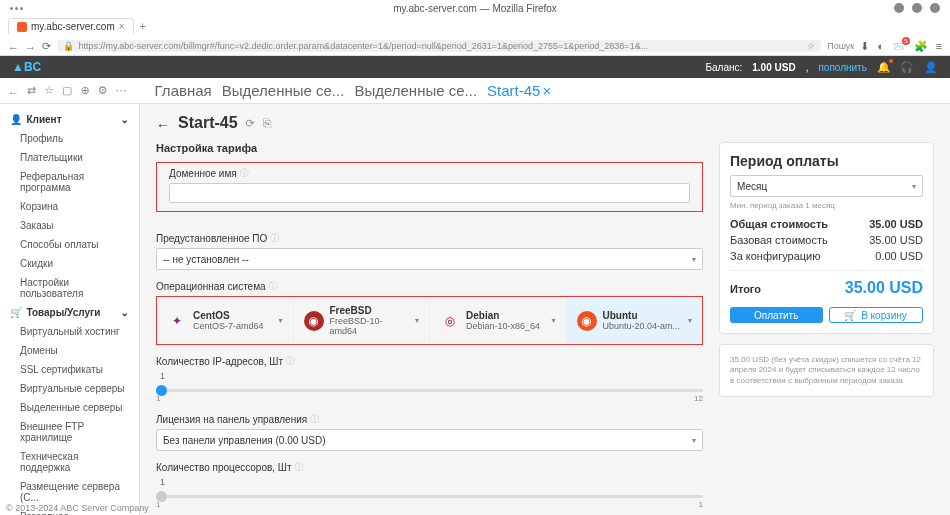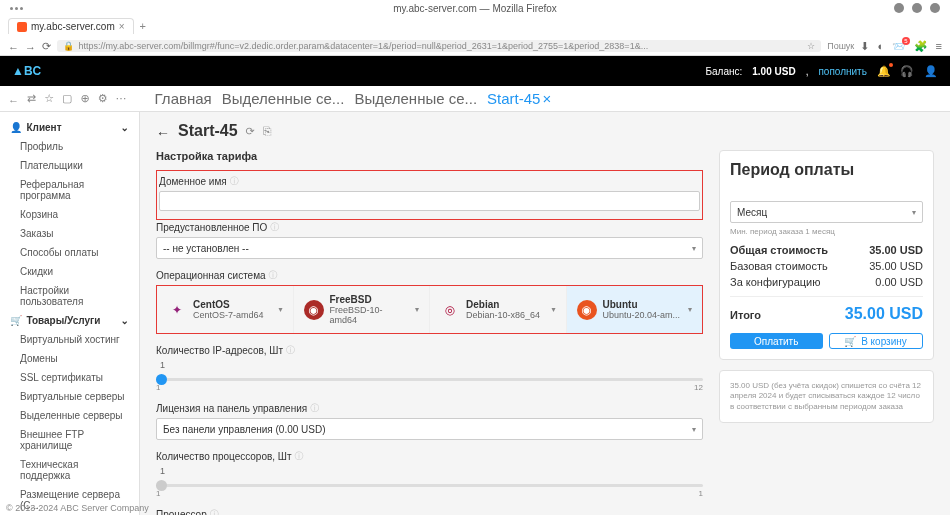--- a/index.html
+++ b/index.html
@@ -14,21 +14,21 @@
 .tab-bar{height:20px;display:flex;align-items:center;padding-left:8px;background:#fff}
 .tab{display:flex;align-items:center;gap:4px;padding:2px 8px;background:#fff;border-radius:4px 4px 0 0;font-size:10px;border:1px solid #ddd;border-bottom:none}
 .tab-close{color:#888;cursor:pointer}
 .new-tab{color:#888;padding:0 6px;cursor:pointer}
 .addr-bar{height:20px;display:flex;align-items:center;padding:0 8px;gap:6px}
 .nav-btn{color:#666;cursor:pointer;font-size:11px}
 .url-box{flex:1;display:flex;align-items:center;gap:4px;background:#f0f0f0;border-radius:3px;padding:1px 6px;font-size:9px;color:#888}
 .url-box .lock{color:#666}
 .addr-icons{display:flex;gap:8px;align-items:center}
 .addr-icons span{color:#666;font-size:11px}
-.top-header{background:#000000;height:30px;display:flex;align-items:center;justify-content:space-between;padding:0 12px;color:#fff}
+.top-header{background:#404040;height:22px;display:flex;align-items:center;justify-content:space-between;padding:0 12px;color:#fff}
 .logo{color:#4fc3f7;font-weight:bold;font-size:12px}
 .header-right{display:flex;align-items:center;gap:10px;font-size:10px}
 .topup{color:#4fc3f7;cursor:pointer}
 .header-icon{color:#ccc;font-size:11px;position:relative}
 .notif-dot{position:absolute;top:-2px;right:-2px;width:4px;height:4px;background:#ff5722;border-radius:50%}
 .toolbar{background:#fff;height:26px;display:flex;align-items:center;padding:0 8px;gap:8px;border-bottom:1px solid #e0e0e0}
 .tool-icon{color:#888;font-size:11px;cursor:pointer}
 .breadcrumbs{display:flex;align-items:center;gap:10px;margin-left:20px;font-size:15px}
 .crumb{color:#666;cursor:pointer}
 .crumb.active{color:#2196f3}
@@ -41,41 +41,41 @@
 .content{flex:1;padding:10px 16px;overflow-y:auto;position:relative}
 .page-header{display:flex;align-items:center;gap:8px;margin-bottom:10px}
 .back-arrow{font-size:14px;color:#333;cursor:pointer}
 .page-title{font-size:16px;font-weight:bold}
 .title-icons{color:#888;font-size:11px}
 .layout{display:flex;gap:16px}
 .form-area{flex:1}
 .section-title{font-size:11px;font-weight:bold;margin-bottom:8px}
 .form-label{font-size:10px;color:#333;margin-bottom:3px;display:flex;align-items:center;gap:3px}
 .help{color:#ccc;font-size:9px}
-.highlight-box{border:1.5px solid #e53935;padding:4px 2px 8px;margin-bottom:1px}
+.highlight-box{border:1.5px solid #e53935;padding:4px 12px 8px;margin-bottom:20px}
 .text-input{width:100%;height:20px;border:1px solid #ccc;border-radius:2px;padding:0 4px;font-size:10px}
 .select-box{width:100%;height:22px;border:1px solid #ccc;border-radius:2px;padding:0 6px;font-size:10px;display:flex;align-items:center;justify-content:space-between;background:#fff;cursor:pointer}
 .chevron{color:#888;font-size:8px}
 .os-grid{display:flex;gap:0;border:1.5px solid #e53935;margin-bottom:10px}
 .os-card{flex:1;display:flex;align-items:center;gap:6px;padding:8px 10px;cursor:pointer;border-right:1px solid #eee}
 .os-card:last-child{border-right:none}
 .os-card.selected{background:#e3f2fd}
 .os-icon{width:20px;height:20px;border-radius:50%;display:flex;align-items:center;justify-content:center;font-size:12px}
 .os-text{flex:1}
 .os-name{font-size:10px;font-weight:bold}
 .os-ver{font-size:9px;color:#666}
 .slider-row{margin-bottom:10px}
 .slider-track{position:relative;height:3px;background:#ddd;border-radius:2px;margin:8px 0 2px}
 .slider-thumb{position:absolute;top:-4px;width:11px;height:11px;background:#2196f3;border-radius:50%;cursor:pointer}
 .slider-labels{display:flex;justify-content:space-between;font-size:8px;color:#888}
 .slider-value{font-size:9px;color:#666;margin-left:4px}
 .form-group{margin-bottom:10px}
 .summary{width:215px}
 .summary-box{background:#fff;border:1px solid #e0e0e0;border-radius:4px;padding:10px;margin-bottom:10px}
-.summary-title{font-size:16px;font-weight:bold;margin-bottom:22px}
+.summary-title{font-size:14px;font-weight:bold;margin-bottom:6px}
 .summary-note{font-size:8px;color:#999;margin-top:4px}
 .summary-row{display:flex;justify-content:space-between;font-size:11px;margin-bottom:4px}
 .summary-total{display:flex;justify-content:space-between;align-items:baseline;margin-top:8px;padding-top:8px;border-top:1px solid #eee}
 .total-label{font-size:11px;font-weight:bold}
 .total-value{font-size:16px;font-weight:bold;color:#2196f3}
 .btn-row{display:flex;gap:6px;margin-top:10px}
 .btn{flex:1;height:16px;border-radius:3px;display:flex;align-items:center;justify-content:center;font-size:10px;cursor:pointer;gap:4px}
 .btn-primary{background:#2196f3;color:#fff}
 .btn-outline{border:1px solid #2196f3;color:#2196f3;background:#fff}
 .renewal-box{background:#fff;border:1px solid #e0e0e0;border-radius:4px;padding:10px}

